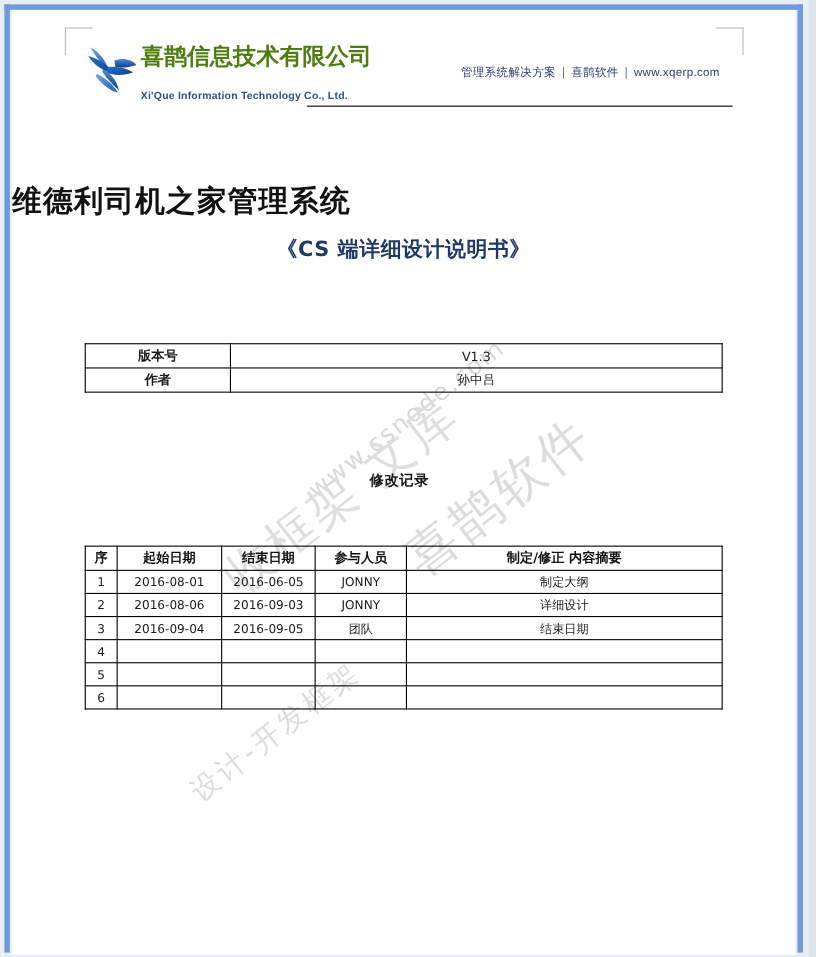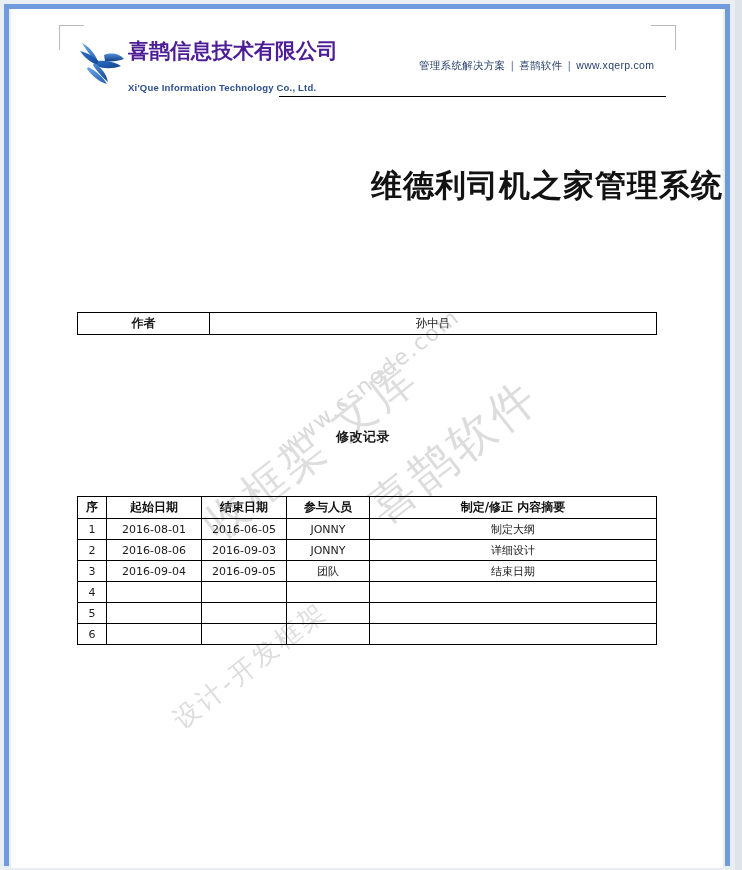--- a/index.html
+++ b/index.html
@@ -117,21 +117,21 @@
     width: 52px; height: 52px;
   }
   .logo-text {
     position: absolute;
     left: 54px; top: 2px;
   }
   .logo-cn {
     font-family: "DejaVu Sans", sans-serif;
     font-size: 21px;
     font-weight: bold;
-    color: #4c1d95;
+    color: #4d7c0f;
     letter-spacing: 0px;
     line-height: 24px;
     white-space: nowrap;
   }
   .logo-en {
     font-family: "Liberation Sans", sans-serif;
     font-size: 9.5px;
     font-weight: bold;
     color: #2b4f8f;
     letter-spacing: 0.2px;
@@ -155,23 +155,23 @@
     left: 268px; top: 87px;
     width: 387px; height: 0;
     border-top: 1.6px solid #000000;
   }
 
   
   .doc-title {
     position: absolute;
     left: 0; top: 156px;
     width: 712px;
-    text-align: right;
-    font-family: "DejaVu Sans", sans-serif;
-    font-size: 31px;
+    text-align: left;
+    font-family: "DejaVu Sans", sans-serif;
+    font-size: 27px;
     font-weight: bold;
     color: #121212;
     letter-spacing: 1px;
   }
   .doc-subtitle {
     position: absolute;
     left: 0; top: 205px;
     width: 712px;
     text-align: center;
     font-family: "DejaVu Sans", sans-serif;
@@ -299,23 +299,28 @@
       </div>
 
       <div class="header-tag">
         <span>管理系统解决方案</span><span class="sep">|</span><span>喜鹊软件</span><span class="sep">|</span><span class="url">www.xqerp.com</span>
       </div>
 
       <div class="header-rule"></div>
     </div>
 
     <div class="doc-title">维德利司机之家管理系统</div>
+    <div class="doc-subtitle">《CS 端详细设计说明书》</div>
 
     <table class="doc-table" id="version-table">
       <tbody>
+        <tr>
+          <td class="label">版本号</td>
+          <td class="value">V1.3</td>
+        </tr>
         <tr>
           <td class="label">作者</td>
           <td class="value">孙中吕</td>
         </tr>
       </tbody>
     </table>
 
     <div class="changelog-heading">修改记录</div>
 
     <table class="doc-table" id="changelog-table">

